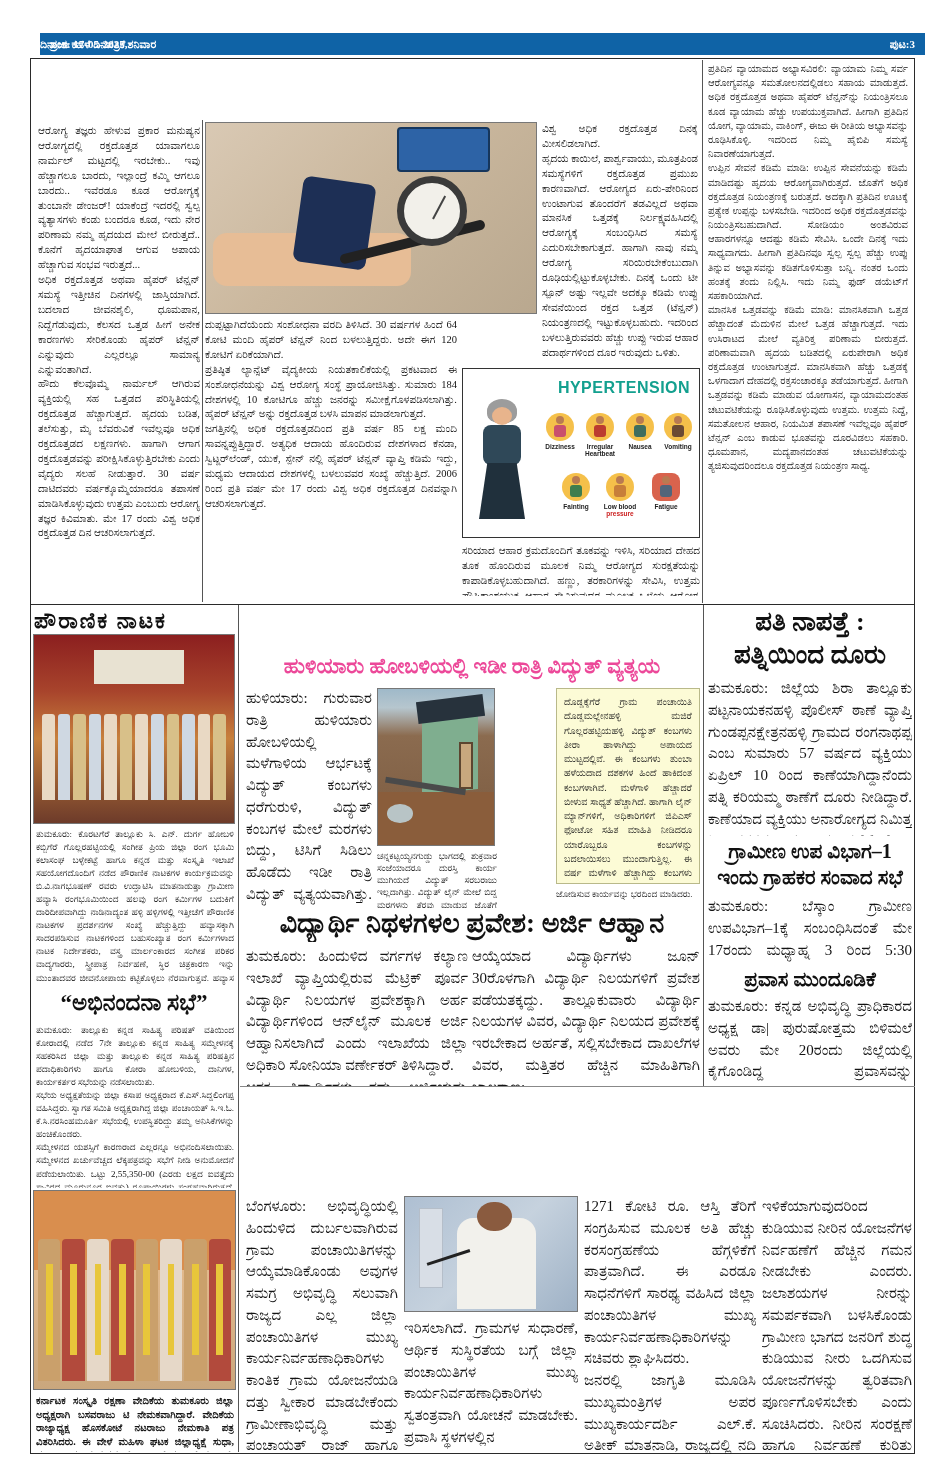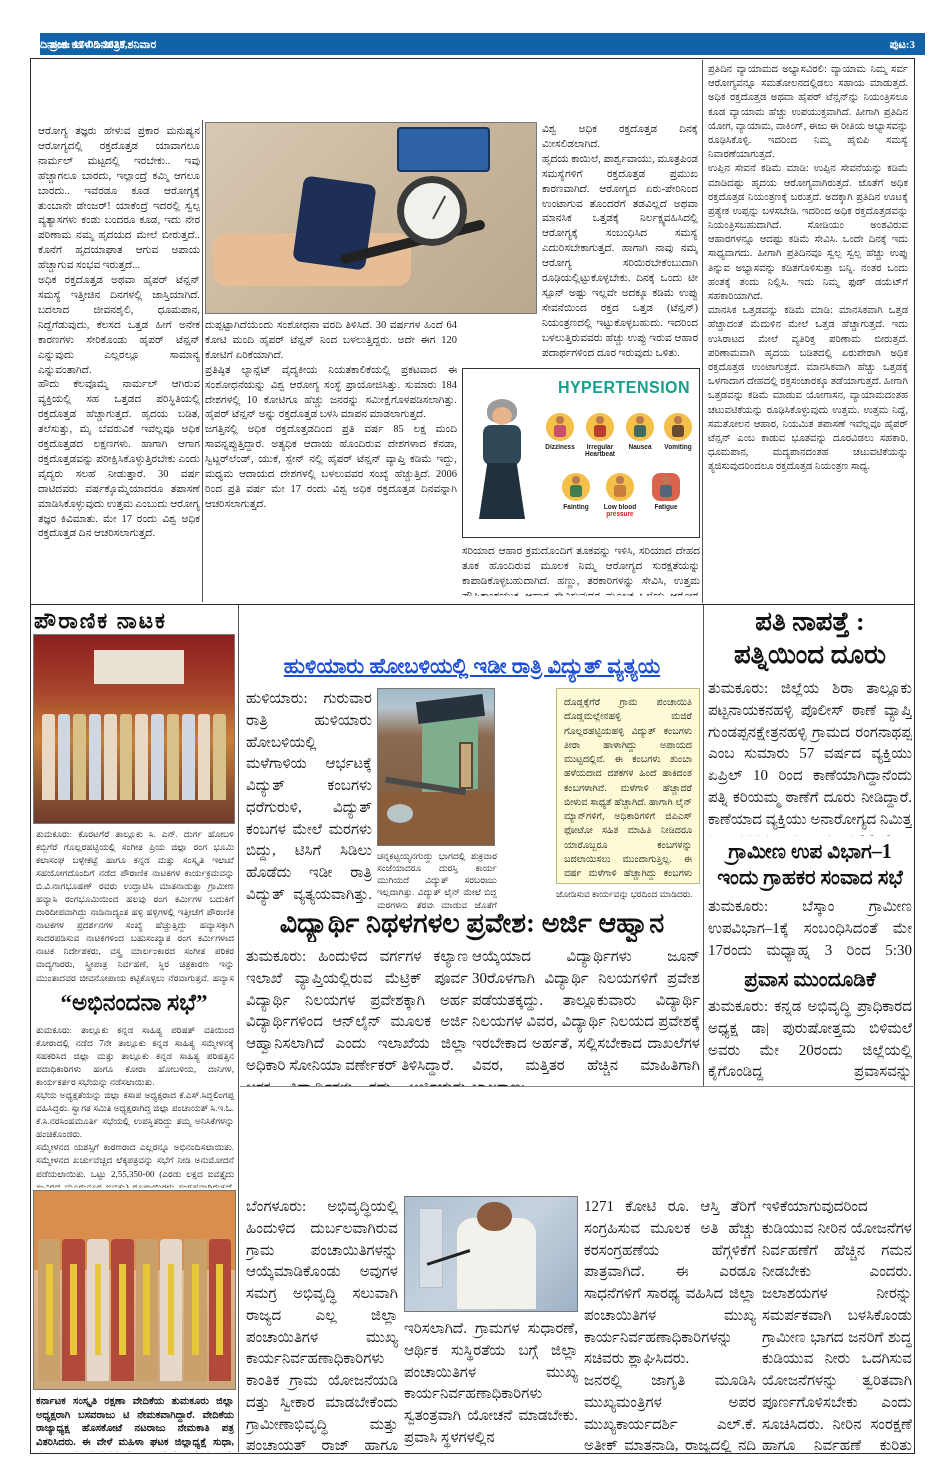--- a/index.html
+++ b/index.html
@@ -18,21 +18,21 @@
   .hrule{position:absolute;background:#2a2a2a;height:1px;}
   .vrule{position:absolute;background:#555;width:1px;}
 
   .col{position:absolute;font-size:10.5px;line-height:1.42;text-align:justify;white-space:pre-line;
        overflow:hidden;color:#141414;}
   .col.small{font-size:15px;line-height:1.45;}
 
   .lead-headline{position:absolute;left:40px;top:62px;width:660px;height:58px;text-align:center;
                  font-size:46px;font-weight:bold;color:#c41b1b;letter-spacing:1px;line-height:1.1;overflow:hidden;}
   .sec-headline{position:absolute;font-weight:bold;color:#111;text-align:center;overflow:hidden;white-space:pre-line;}
-  .red{color:#1d4ed8;text-decoration:underline;}
+  .red{color:#ec4899;}
 
   .photo{position:absolute;overflow:hidden;border:1px solid #777;}
   .cap{position:absolute;font-size:9px;line-height:1.35;text-align:justify;overflow:hidden;white-space:pre-line;}
   .cap.b{font-weight:bold;font-size:10px;}
 
   
   .ybox{position:absolute;background:#fcfbd6;border:1px solid #b9b98a;padding:6px 7px;font-size:9.5px;
         line-height:1.5;text-align:justify;overflow:hidden;}
 
   

